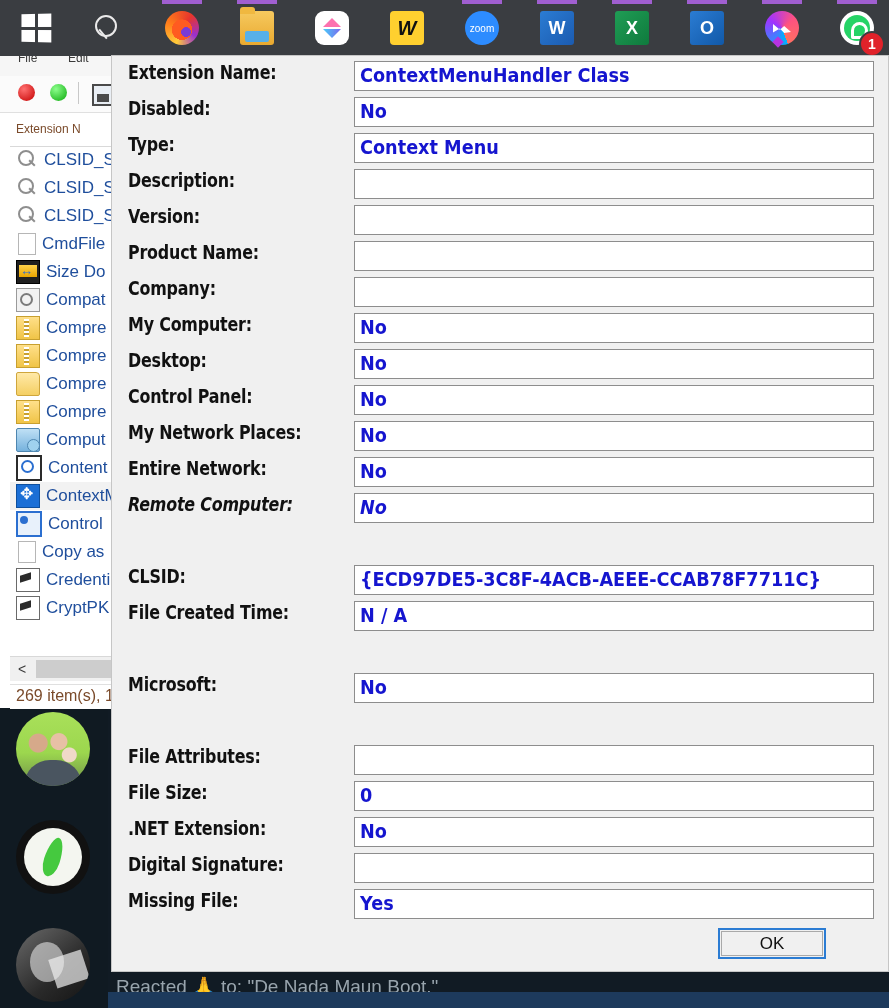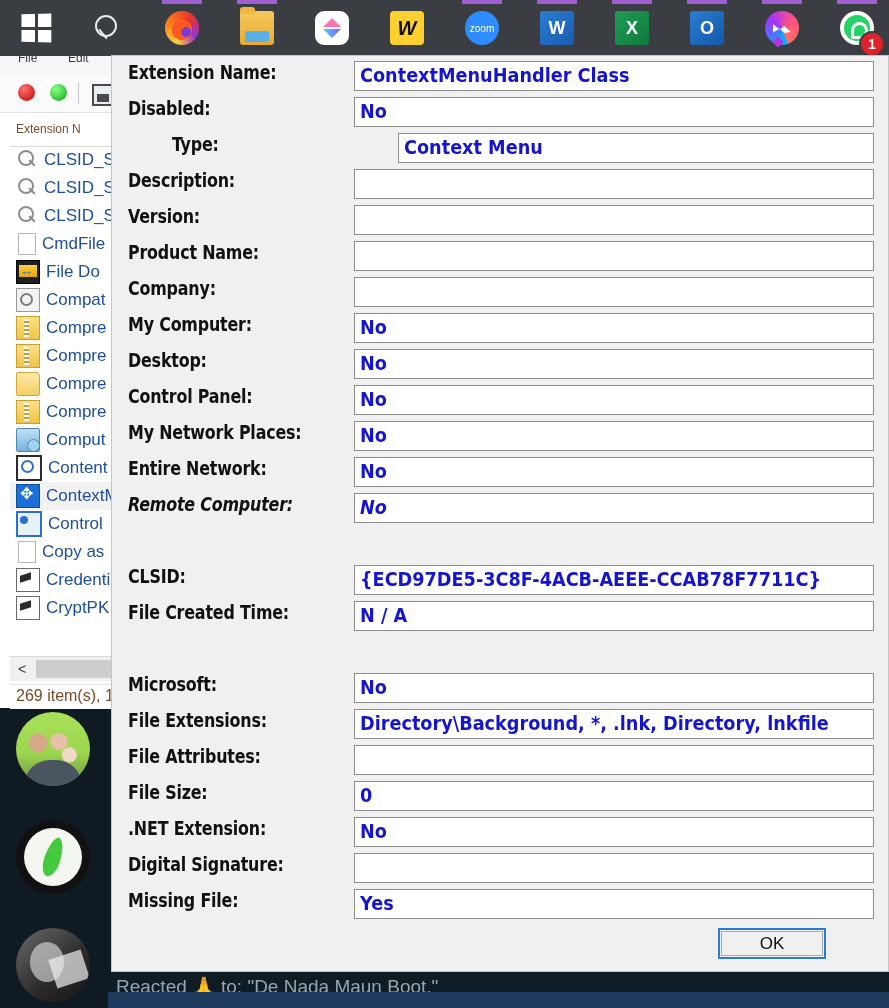--- a/index.html
+++ b/index.html
@@ -219,21 +219,21 @@
           <span class="nm">CLSID_St</span>
           <span class="tail">(...</span>
         </div>
         <div class="srow">
           <span class="ri ri-doc"></span>
           <span class="nm">CmdFile</span>
           <span class="tail">64 ...</span>
         </div>
         <div class="srow">
           <span class="ri ri-code"></span>
-          <span class="nm">File Do</span>
+          <span class="nm">Size Do</span>
           <span class="tail">(...</span>
         </div>
         <div class="srow">
           <span class="ri ri-compat"></span>
           <span class="nm">Compat</span>
           <span class="tail">(...</span>
         </div>
         <div class="srow">
           <span class="ri ri-zip"></span>
           <span class="nm">Compre</span>
@@ -365,21 +365,21 @@
           <span class="pfield">
             <span>ContextMenuHandler Class</span>
           </span>
         </div>
         <div class="prow" style="top: 41px;">
           <span class="plabel">Disabled:</span>
           <span class="pfield">
             <span>No</span>
           </span>
         </div>
-        <div class="prow" style="top: 77px; margin-left: 44px;">
+        <div class="prow" style="top: 77px;">
           <span class="plabel">Type:</span>
           <span class="pfield">
             <span>Context Menu</span>
           </span>
         </div>
         <div class="prow" style="top: 149px;">
           <span class="plabel">Version:</span>
           <span class="pfield">
             <span></span>
           </span>
@@ -447,26 +447,20 @@
         <div class="prow" style="top: 545px;">
           <span class="plabel">File Created Time:</span>
           <span class="pfield">
             <span>N / A</span>
           </span>
         </div>
         <div class="prow" style="top: 617px;">
           <span class="plabel">Microsoft:</span>
           <span class="pfield">
             <span>No</span>
-          </span>
-        </div>
-        <div class="prow" style="top: 653px;">
-          <span class="plabel">File Extensions:</span>
-          <span class="pfield">
-            <span>Directory\Background, *, .lnk, Directory, lnkfile</span>
           </span>
         </div>
         <div class="prow" style="top: 689px;">
           <span class="plabel">File Attributes:</span>
           <span class="pfield">
             <span></span>
           </span>
         </div>
         <div class="prow" style="top: 725px;">
           <span class="plabel">File Size:</span>

